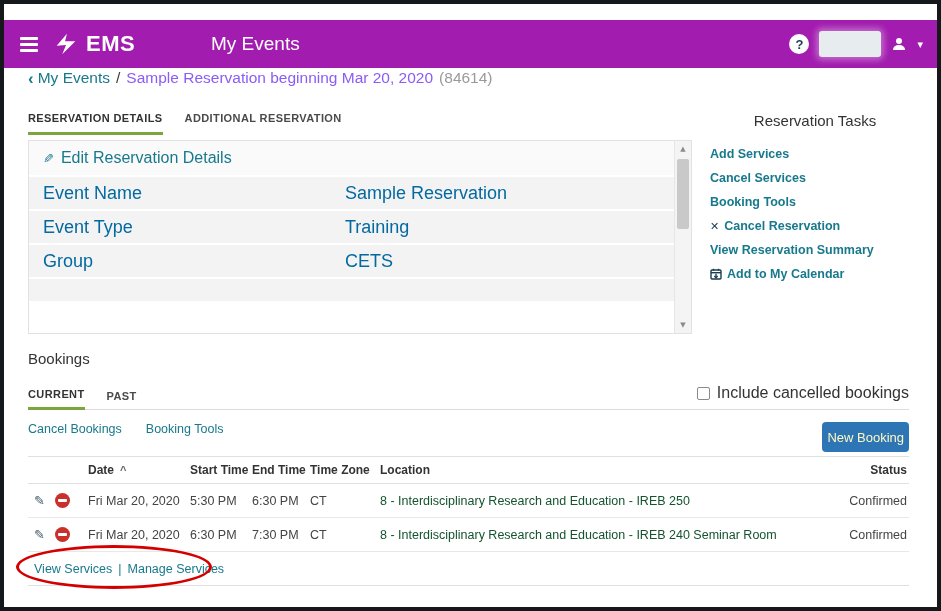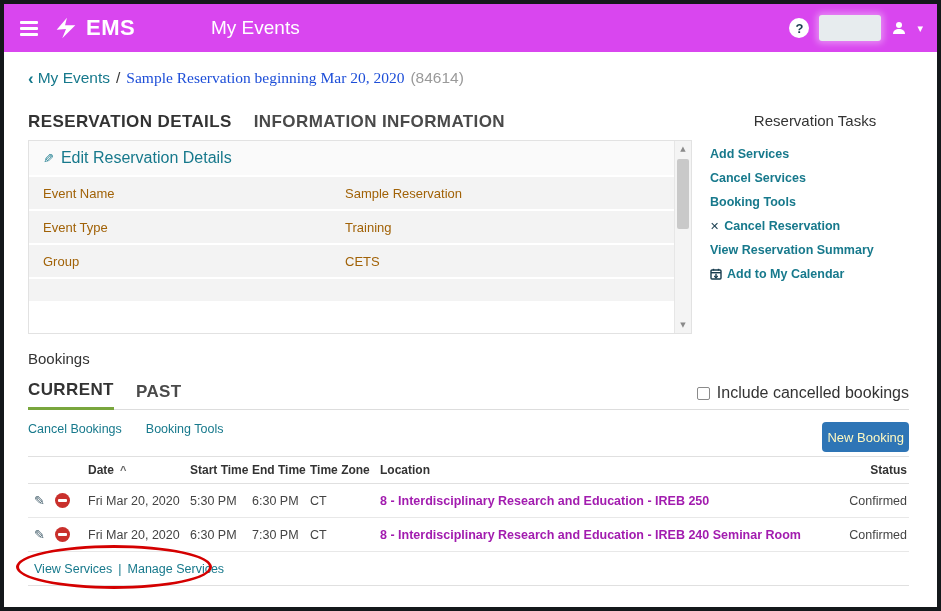--- a/index.html
+++ b/index.html
@@ -1,51 +1,51 @@
 <!DOCTYPE html>
 <html><head>
 <meta charset="utf-8">
 <style>
   * { margin:0; padding:0; box-sizing:border-box; }
   html,body { width:941px; height:611px; }
   body { font-family:"Liberation Sans","DejaVu Sans",sans-serif; background:#fff; position:relative; color:#444; }
   .frame { position:absolute; left:0; top:0; width:941px; height:611px; border:4px solid #14181b; background:#fff; overflow:hidden; }
 
   
-  .navbar { position:absolute; left:0; top:0; width:933px; height:48px; background:#d946ef; display:flex; align-items:center; }
+  .navbar { position:absolute; left:0; top:16px; width:933px; height:48px; background:#a21caf; display:flex; align-items:center; }
   .menu-btn { display:flex; flex-direction:column; gap:3px; padding:0 14px 0 16px; cursor:pointer; }
   .menu-btn span { width:18px; height:3px; background:#fff; border-radius:1px; }
   .brand { display:flex; align-items:center; gap:6px; }
   .brand-text { color:#fff; font-size:22px; font-weight:bold; letter-spacing:.5px; }
   .nav-title { position:absolute; left:207px; color:#fff; font-size:19px; font-weight:400; }
   .nav-right { position:absolute; right:14px; display:flex; align-items:center; gap:10px; }
   .help-circle { width:20px; height:20px; border-radius:50%; background:#fff; color:#173c4e; font-weight:bold; font-size:13px; display:flex; align-items:center; justify-content:center; cursor:pointer; }
   .redacted { width:62px; height:26px; background:#e7ecee; border-radius:3px; box-shadow:0 0 6px 3px rgba(255,255,255,.35); }
   .chev-down { color:#fff; font-size:11px; }
 
   
   .breadcrumb { position:absolute; left:24px; top:64px; font-size:15.5px; display:flex; align-items:baseline; gap:6px; white-space:nowrap; }
   .bc-back { color:#17798c; text-decoration:none; cursor:pointer; display:flex; align-items:baseline; gap:4px; }
   .bc-chev { font-size:17px; font-weight:bold; position:relative; top:1px; }
   .bc-sep { color:#3a3a3a; }
-  .bc-title { color:#1d4ed8;font-family:Liberation Serif, serif; }
+  .bc-title { color:#8b5cf6; }
   .bc-id { color:#9a9a9a; }
 
   
   .res-tabs { position:absolute; left:24px; top:108px; display:flex; gap:22px; }
-  .tab { font-size:17px; font-weight:bold; letter-spacing:.4px; color:#4a4a4a; padding-bottom:8px; cursor:pointer; }
+  .tab { font-size:11px; font-weight:bold; letter-spacing:.4px; color:#4a4a4a; padding-bottom:8px; cursor:pointer; }
   .tab.active { border-bottom:3px solid #79a63d; color:#333; }
 
   
   .details-panel { position:absolute; left:24px; top:136px; width:664px; height:194px; border:1px solid #e2e2e2; background:#fff; overflow:hidden; }
   .panel-inner { position:absolute; left:0; top:0; right:17px; bottom:0; }
   .edit-row { height:36px; background:#fafafa; border-bottom:2px solid #fff; display:flex; align-items:center; padding-left:14px; gap:7px; }
   .edit-link { color:#17798c; font-size:16px; cursor:pointer; }
   .pencil { font-family:"DejaVu Sans",sans-serif; font-size:13px; color:#17798c; transform:scaleX(-1); display:inline-block; }
-  .field-row { height:34px; background:#f3f3f3; border-bottom:2px solid #fff; display:flex; align-items:center; font-size:13px; color:#a16207; }
+  .field-row { height:34px; background:#f3f3f3; border-bottom:2px solid #fff; display:flex; align-items:center; font-size:18px; color:#0369a1; }
   .field-label { width:316px; padding-left:14px; }
   .field-value { flex:1; }
   .field-partial { height:22px; background:#f3f3f3; }
   .scrollbar { position:absolute; right:0; top:0; bottom:0; width:17px; background:#f4f4f4; border-left:1px solid #e6e6e6; }
   .scroll-arrow { height:16px; display:flex; align-items:center; justify-content:center; color:#8a8a8a; font-size:7px; font-family:"DejaVu Sans",sans-serif; cursor:pointer; }
   .scroll-arrow.bottom { position:absolute; bottom:0; left:0; right:0; }
   .scroll-thumb { position:absolute; left:2px; right:2px; top:18px; height:70px; background:#c9c9c9; border-radius:2px; cursor:grab; }
 
   
   .tasks { position:absolute; left:706px; top:108px; width:210px;text-align:center; }
@@ -77,21 +77,21 @@
   .c-date { width:102px; display:flex; align-items:center; gap:6px; }
   .c-start { width:62px; }
   .c-end { width:58px; }
   .c-tz { width:70px; }
   .c-loc { flex:1; }
   .c-status { width:80px; text-align:right; padding-right:2px; }
   .sort-caret { color:#666; font-size:11px; line-height:1; cursor:pointer; }
   .row-pencil { color:#3f5a68; transform:none; cursor:pointer; }
   .no-icon { width:15px; height:15px; border-radius:50%; background:#c9302c; position:relative; display:inline-block; cursor:pointer; }
   .no-icon::after { content:""; position:absolute; left:3px; right:3px; top:6px; height:3px; background:#fff; border-radius:1px; }
-  .loc-link { color:#a21caf; cursor:pointer; text-decoration:none;font-weight:bold; }
+  .loc-link { color:#14532d; cursor:pointer; text-decoration:none; }
   .sep { color:#17798c; }
   .foot-links { display:flex; gap:6px; padding-left:6px; }
 
   
   .annotation { position:absolute; left:12px; top:541px; width:196px; height:44px; border:3px solid #d40000; border-radius:50%; pointer-events:none; }
 </style>
 </head>
 <body>
 
 <div class="frame">
@@ -125,21 +125,21 @@
       <span class="bc-chev">‹</span>
       <span>My Events</span>
     </a>
     <span class="bc-sep">/</span>
     <span class="bc-title">Sample Reservation beginning Mar 20, 2020</span>
     <span class="bc-id">(84614)</span>
   </div>
 
   <div class="res-tabs">
     <div class="tab active">RESERVATION DETAILS</div>
-    <div class="tab">INFORMATION INFORMATION</div>
+    <div class="tab">ADDITIONAL RESERVATION</div>
   </div>
 
   <div class="details-panel">
     <div class="panel-inner">
       <div class="edit-row">
         <span class="pencil">✎</span>
         <a class="edit-link">Edit Reservation Details</a>
       </div>
       <div class="field-row">
         <div class="field-label">Event Name</div>

